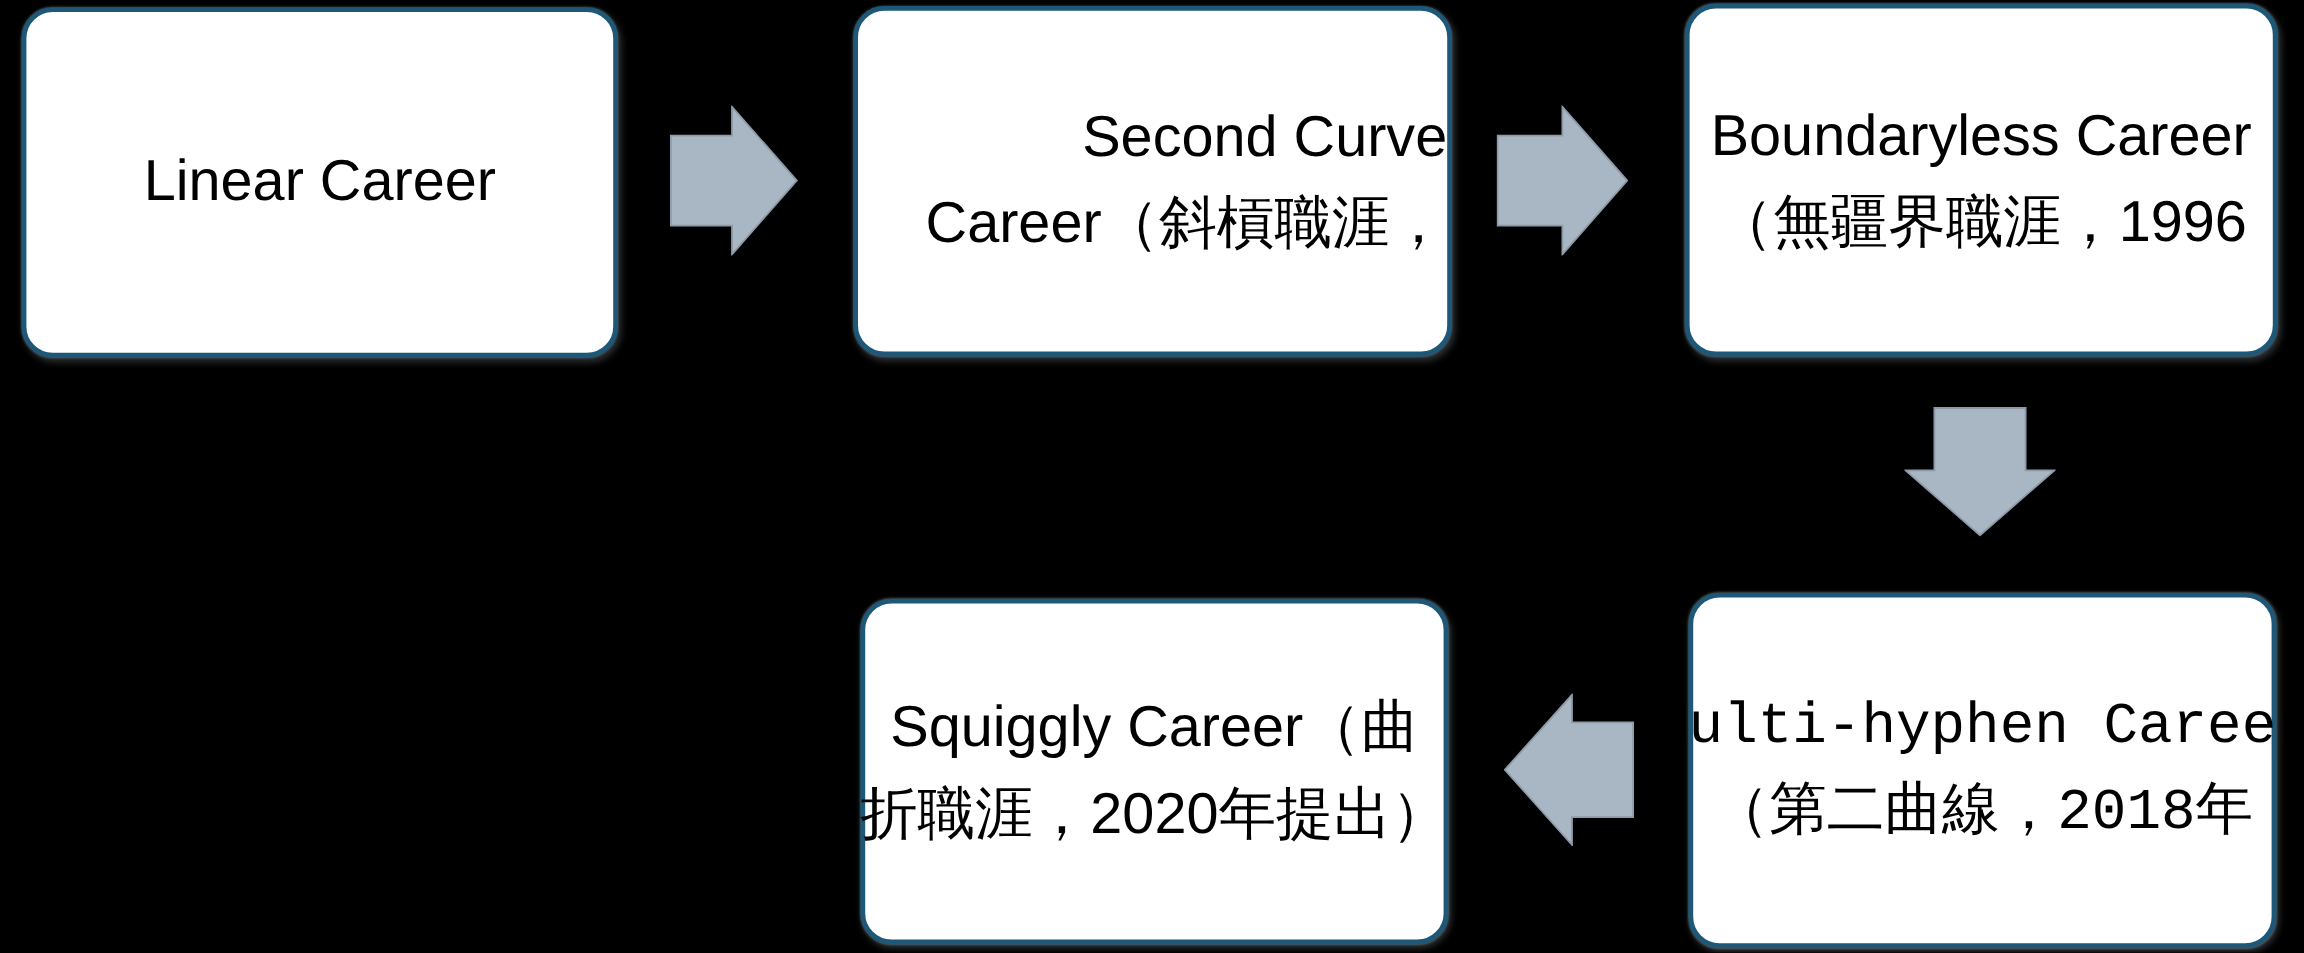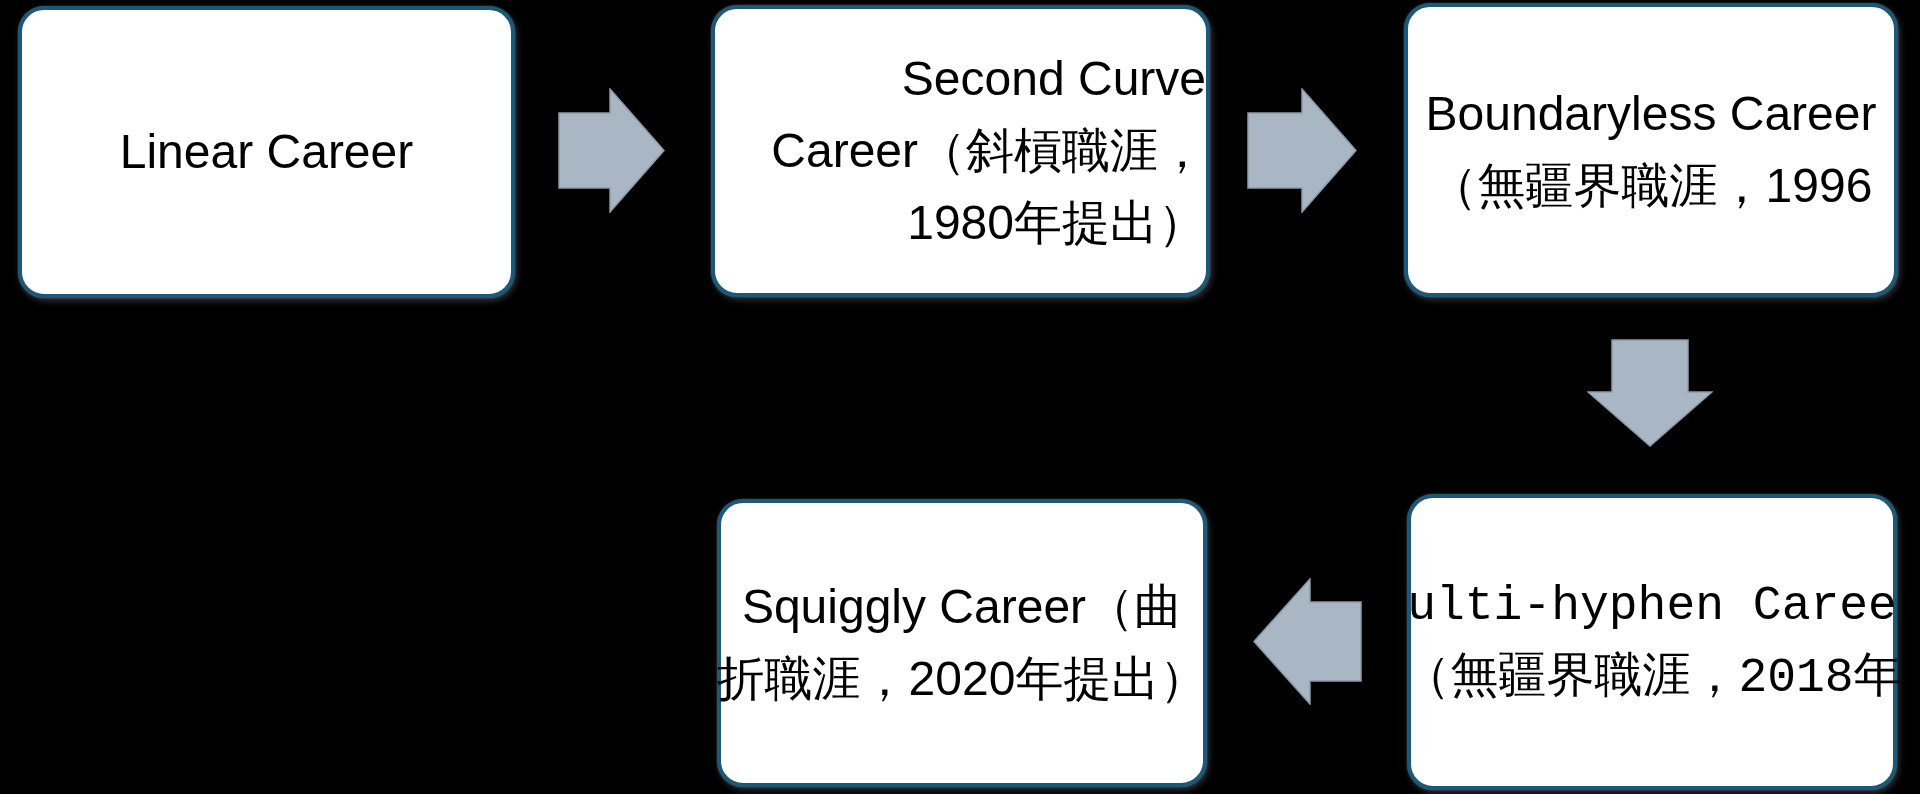--- a/index.html
+++ b/index.html
@@ -57,39 +57,38 @@
     <div class="line">Linear Career</div>
   </div>
 
   <svg class="arrow" style="left:558px; top:88px;" width="107" height="125" viewBox="0 0 107 125" aria-hidden="true">
     <path d="M1 25 L52 25 L52 1 L106 62.5 L52 124 L52 100 L1 100 Z"></path>
   </svg>
 
   <div class="node" style="left:711px; top:5px; width:499px; height:292px;align-items:flex-end;">
     <div class="line">Second Curve</div>
     <div class="line">Career（斜槓職涯，</div>
-    <div class="line">1980年提出）</div>
   </div>
 
   <svg class="arrow" style="left:1247px; top:88px;" width="110" height="125" viewBox="0 0 110 125" aria-hidden="true">
     <path d="M1 25 L55 25 L55 1 L109 62.5 L55 124 L55 100 L1 100 Z"></path>
   </svg>
 
   <div class="node" style="left:1404px; top:3px; width:494px; height:294px;">
     <div class="line">Boundaryless Career</div>
     <div class="line">（無疆界職涯，1996</div>
   </div>
 
   <svg class="arrow" style="left:1587px; top:339px;" width="126" height="108" viewBox="0 0 126 108" aria-hidden="true">
     <path d="M25 1 L25 53 L1 53 L63 107 L125 53 L101 53 L101 1 Z"></path>
   </svg>
 
   <div class="node" style="left:1407px; top:494px; width:490px; height:296px;font-family:Liberation Mono, monospace;">
     <div class="line">Multi-hyphen Career</div>
-    <div class="line">（無疆界職涯，2018年</div>
+    <div class="line">（第二曲線，2018年</div>
   </div>
 
   <svg class="arrow" style="left:1253px; top:578px;" width="109" height="127" viewBox="0 0 109 127" aria-hidden="true">
     <path d="M108 24 L57 24 L57 1 L1 63.5 L57 126 L57 103 L108 103 Z"></path>
   </svg>
 
   <div class="node" style="left:717px; top:499px; width:490px; height:288px;">
     <div class="line">Squiggly Career（曲</div>
     <div class="line">折職涯，2020年提出）</div>
   </div>

